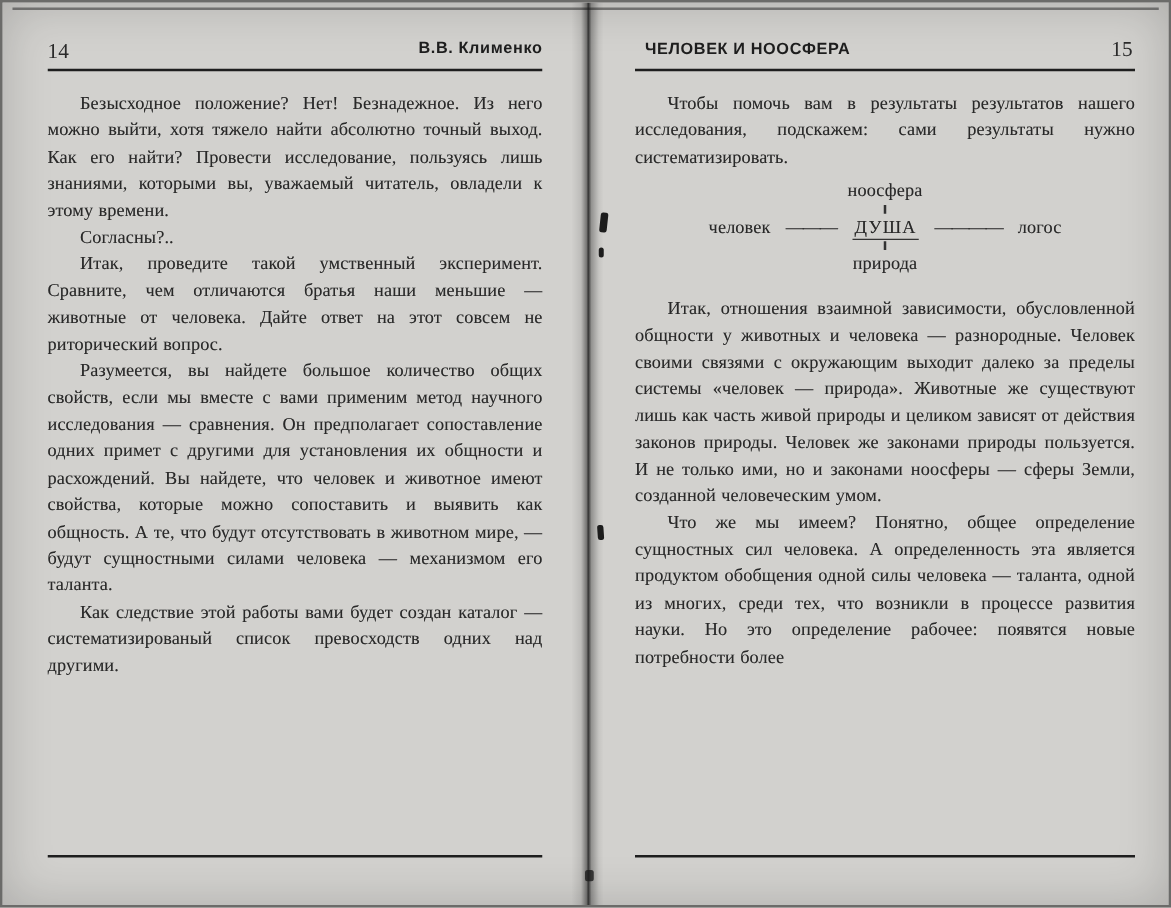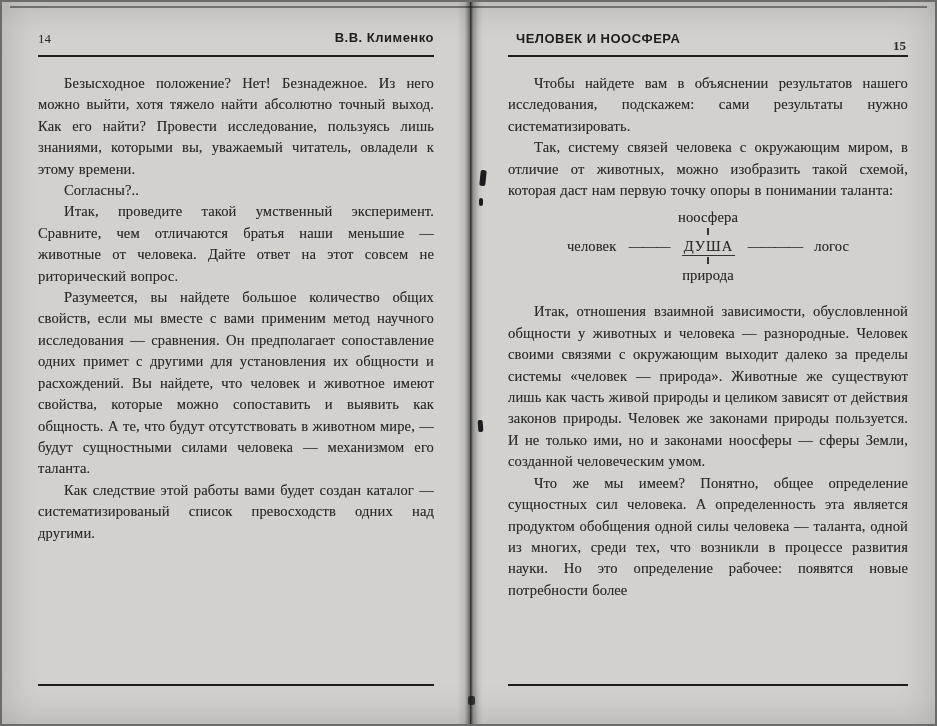--- a/index.html
+++ b/index.html
@@ -48,25 +48,25 @@
 
   .page-header {
     position: relative;
     height: 20px;
     margin-bottom: 5px;
     font-family: "Liberation Sans", "DejaVu Sans", sans-serif;
     font-size: 13px;
   }
   .page-num {
     font-family: "Liberation Serif", serif;
-    font-size: 13px;
+    font-size: 17px;
     color: #2a2a2a;
   }
   .page-header .num-left  { position: absolute; left: 0; top: 1px; }
-  .page-header .num-right { position: absolute; right: 2px; top: 8px; font-weight: bold; }
+  .page-header .num-right { position: absolute; right: 2px; top: 0; }
   .running-title {
     display: block;
     font-weight: bold;
     letter-spacing: 0.5px;
     color: #1d1d1d;
   }
   .page-left .running-title  { text-align: right; padding-left: 30px; }
   .page-right .running-title { position: absolute; left: 8px; top: 1px; }
 
   .header-rule {
@@ -145,22 +145,21 @@
   </section>
 
   <section class="page page-right">
     <header class="page-header">
       <span class="running-title">ЧЕЛОВЕК И НООСФЕРА</span>
       <span class="page-num num-right">15</span>
     </header>
     <div class="header-rule"></div>
 
     <div class="page-body">
-      <p>Чтобы найдете вам в объяснении результатов нашего исследования, подскажем: сами результаты нужно систематизировать.</p>
-      <p>Так, систему связей человека с окружающим миром, в отличие от животных, можно изобразить такой схемой, которая даст нам первую точку опоры в понимании таланта:</p>
+      <p>Чтобы помочь вам в результаты результатов нашего исследования, подскажем: сами результаты нужно систематизировать.</p>
 
       <div class="diagram">
         <div class="d-word">ноосфера</div>
         <div class="tick"></div>
         <div class="d-mid">
           <span class="d-word">человек</span>
           <span class="dash">———</span>
           <span class="d-center">ДУША</span>
           <span class="dash">————</span>
           <span class="d-word">логос</span>

